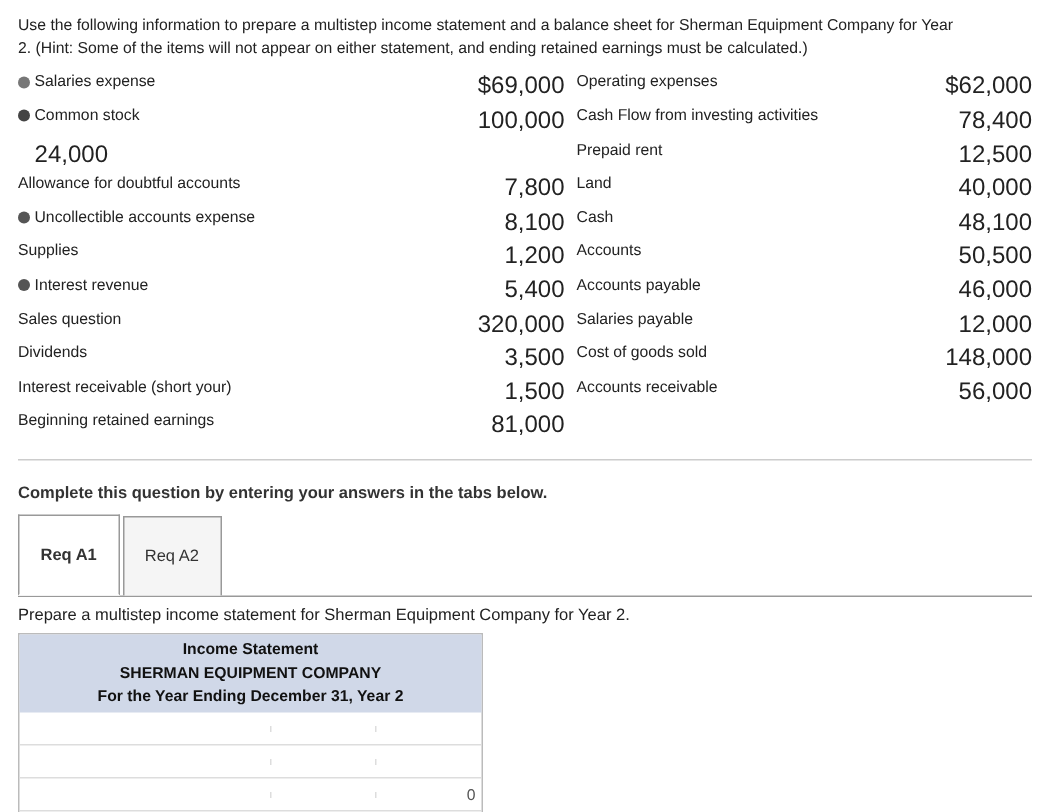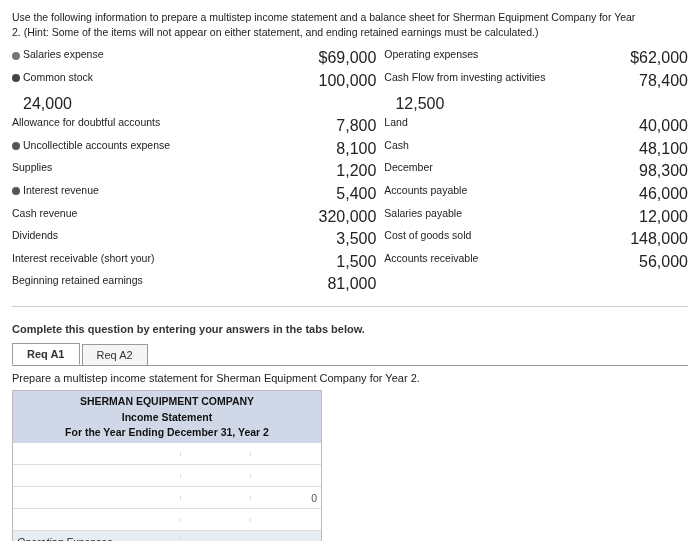--- a/index.html
+++ b/index.html
@@ -68,21 +68,21 @@
 
     .tabs-row {
       display: flex;
       flex-direction: row;
       align-items: flex-end;
       margin-bottom: 6px;
       border-bottom: 1px solid #999;
     }
 
     .tab {
-      padding: 4px 14px;
+      padding: 20px 14px;
       border: 1px solid #999;
       border-bottom: none;
       background: #f5f5f5;
       cursor: pointer;
       font-size: 11px;
       color: #333;
       margin-right: 2px;
     }
 
     .tab.active {
@@ -221,21 +221,21 @@
         </div>
         <div class="data-row-wrap">
           <span class="data-label">Supplies</span>
           <span class="data-value">1,200</span>
         </div>
         <div class="data-row-wrap">
           <span class="data-label"><span class="bullet" style="background: rgb(85, 85, 85); width: 8px; height: 8px;"></span>Interest revenue</span>
           <span class="data-value">5,400</span>
         </div>
         <div class="data-row-wrap">
-          <span class="data-label">Cash revenue</span>
+          <span class="data-label">Sales question</span>
           <span class="data-value">320,000</span>
         </div>
         <div class="data-row-wrap">
           <span class="data-label">Dividends</span>
           <span class="data-value">3,500</span>
         </div>
         <div class="data-row-wrap">
           <span class="data-label">Interest receivable (short your)</span>
           <span class="data-value">1,500</span>
         </div>
@@ -248,33 +248,34 @@
     <div class="right-col-data" id="right-col">
         <div class="data-row-wrap">
           <span class="data-label">Operating expenses</span>
           <span class="data-value">$62,000</span>
         </div>
         <div class="data-row-wrap">
           <span class="data-label">Cash Flow from investing activities</span>
           <span class="data-value">78,400</span>
         </div>
         <div class="data-row-wrap">
+          <span class="data-label">Prepaid rent</span>
           <span class="data-value">12,500</span>
         </div>
         <div class="data-row-wrap">
           <span class="data-label">Land</span>
           <span class="data-value">40,000</span>
         </div>
         <div class="data-row-wrap">
           <span class="data-label">Cash</span>
           <span class="data-value">48,100</span>
         </div>
         <div class="data-row-wrap">
-          <span class="data-label">December</span>
-          <span class="data-value">98,300</span>
+          <span class="data-label">Accounts</span>
+          <span class="data-value">50,500</span>
         </div>
         <div class="data-row-wrap">
           <span class="data-label">Accounts payable</span>
           <span class="data-value">46,000</span>
         </div>
         <div class="data-row-wrap">
           <span class="data-label">Salaries payable</span>
           <span class="data-value">12,000</span>
         </div>
         <div class="data-row-wrap">
@@ -292,22 +293,22 @@
 
   <div class="tabs-row" id="tabs-row">
       <div class="tab active">Req A1</div>
       <div class="tab">Req A2</div>
     </div>
 
   <div class="req-instruction">Prepare a multistep income statement for Sherman Equipment Company for Year 2.</div>
 
   <div class="income-table-wrapper">
     <div class="income-table-header">
+      <div>Income Statement</div>
       <div>SHERMAN EQUIPMENT COMPANY</div>
-      <div>Income Statement</div>
       <div>For the Year Ending December 31, Year 2</div>
     </div>
     <div class="income-table-body">
 
       <div class="income-row">
         <div class="income-label-cell"></div>
         <div class="income-val-cell"></div>
         <div class="income-val-cell2"></div>
       </div>
 

